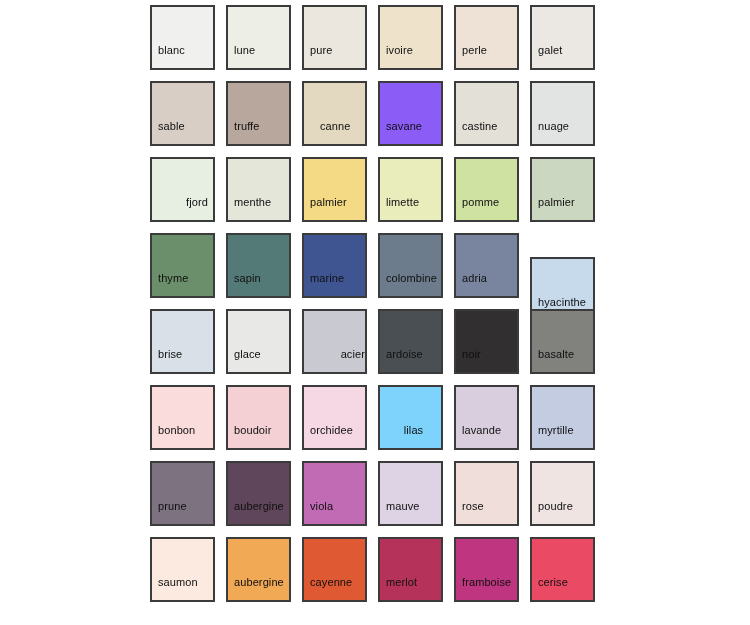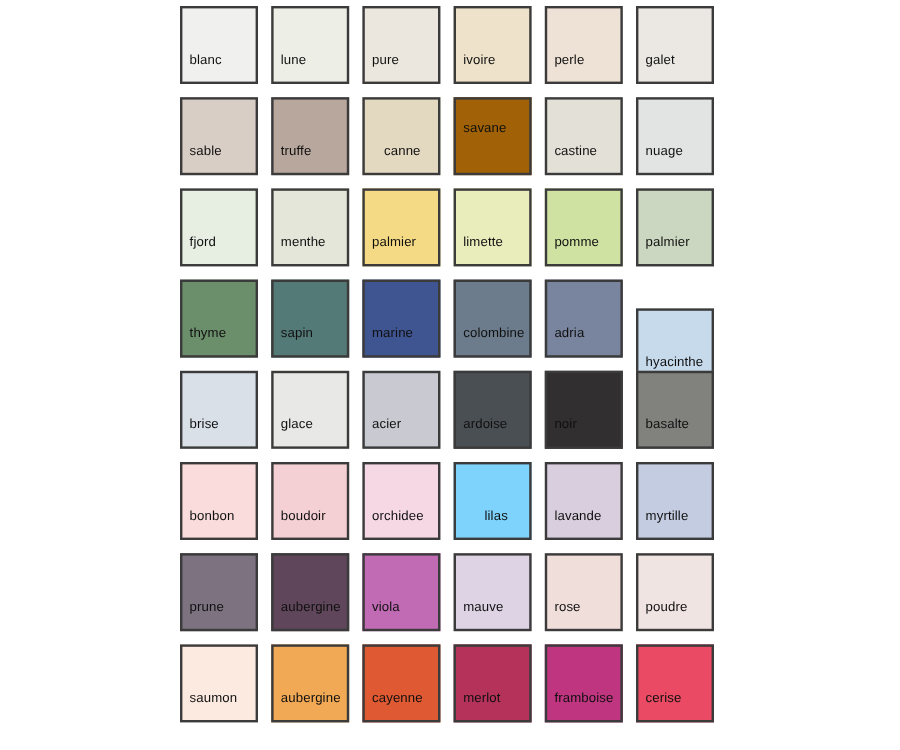--- a/index.html
+++ b/index.html
@@ -68,30 +68,30 @@
     </div>
     <div class="swatch" style="background-color: rgb(217, 206, 198); border-color: rgb(59, 59, 59);">
       <span class="swatch-label">sable</span>
     </div>
     <div class="swatch" style="background-color: rgb(184, 167, 157); border-color: rgb(59, 59, 59);">
       <span class="swatch-label">truffe</span>
     </div>
     <div class="swatch" style="background-color: rgb(227, 216, 192); border-color: rgb(59, 59, 59); padding-left: 10px;">
       <span class="swatch-label">canne</span>
     </div>
-    <div class="swatch" style="background-color: #a16207; border-color: rgb(59, 59, 59); align-items: center;">
+    <div class="swatch" style="background-color: #8b5cf6; border-color: rgb(59, 59, 59);">
       <span class="swatch-label">savane</span>
     </div>
     <div class="swatch" style="background-color: rgb(227, 224, 215); border-color: rgb(59, 59, 59);">
       <span class="swatch-label">castine</span>
     </div>
     <div class="swatch" style="background-color: rgb(226, 228, 227); border-color: rgb(59, 59, 59);">
       <span class="swatch-label">nuage</span>
     </div>
-    <div class="swatch" style="background-color: rgb(231, 239, 227); border-color: rgb(59, 59, 59);">
+    <div class="swatch" style="background-color: rgb(231, 239, 227); border-color: rgb(59, 59, 59); padding-left: 28px;">
       <span class="swatch-label">fjord</span>
     </div>
     <div class="swatch" style="background-color: rgb(228, 230, 218); border-color: rgb(59, 59, 59);">
       <span class="swatch-label">menthe</span>
     </div>
     <div class="swatch" style="background-color: rgb(244, 218, 132); border-color: rgb(59, 59, 59);">
       <span class="swatch-label">palmier</span>
     </div>
     <div class="swatch" style="background-color: rgb(233, 236, 187); border-color: rgb(59, 59, 59);">
       <span class="swatch-label">limette</span>
@@ -119,21 +119,21 @@
     </div>
     <div class="swatch" style="background-color: rgb(198, 218, 236); border-color: rgb(59, 59, 59); margin-top: 24px;">
       <span class="swatch-label">hyacinthe</span>
     </div>
     <div class="swatch" style="background-color: rgb(217, 224, 232); border-color: rgb(59, 59, 59);">
       <span class="swatch-label">brise</span>
     </div>
     <div class="swatch" style="background-color: rgb(232, 232, 230); border-color: rgb(59, 59, 59);">
       <span class="swatch-label">glace</span>
     </div>
-    <div class="swatch" style="background-color: rgb(201, 202, 209); border-color: rgb(59, 59, 59);">
+    <div class="swatch" style="background-color: rgb(201, 202, 209); border-color: rgb(59, 59, 59); justify-content: flex-end;">
       <span class="swatch-label">acier</span>
     </div>
     <div class="swatch" style="background-color: rgb(74, 79, 84); border-color: rgb(59, 59, 59);">
       <span class="swatch-label">ardoise</span>
     </div>
     <div class="swatch" style="background-color: rgb(49, 47, 47); border-color: rgb(59, 59, 59);">
       <span class="swatch-label">noir</span>
     </div>
     <div class="swatch" style="background-color: rgb(129, 130, 126); border-color: rgb(59, 59, 59);">
       <span class="swatch-label">basalte</span>

